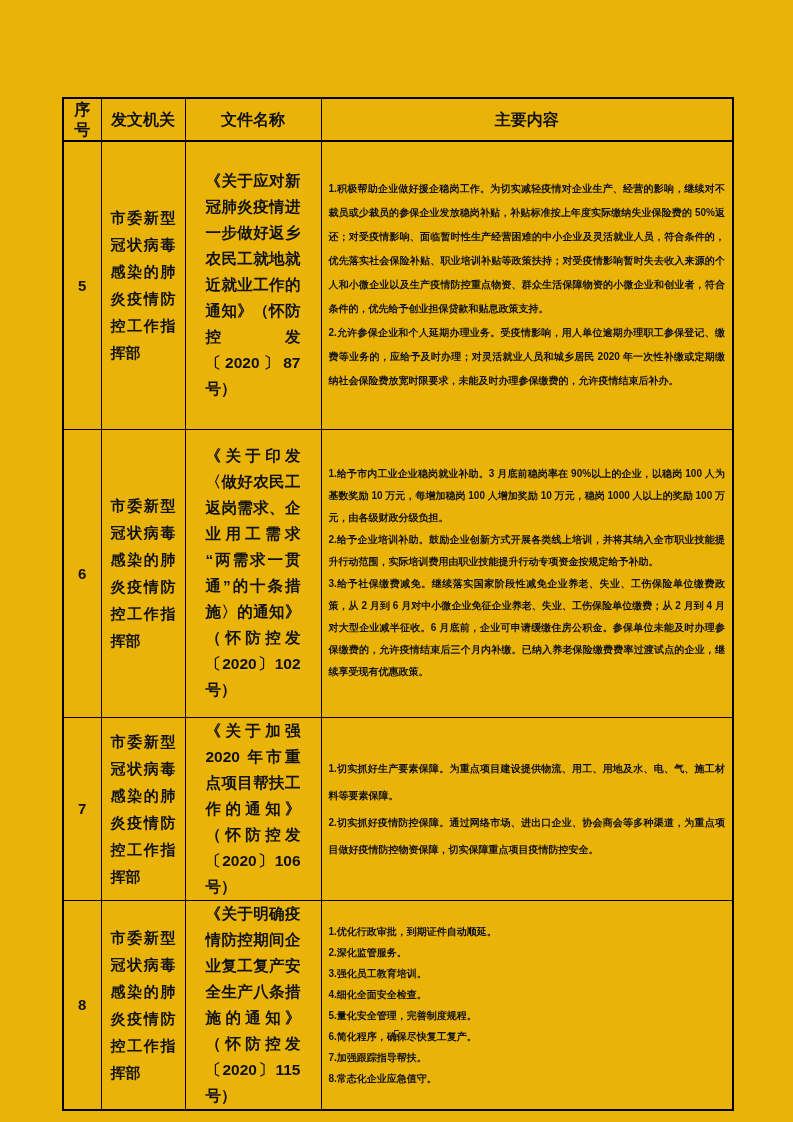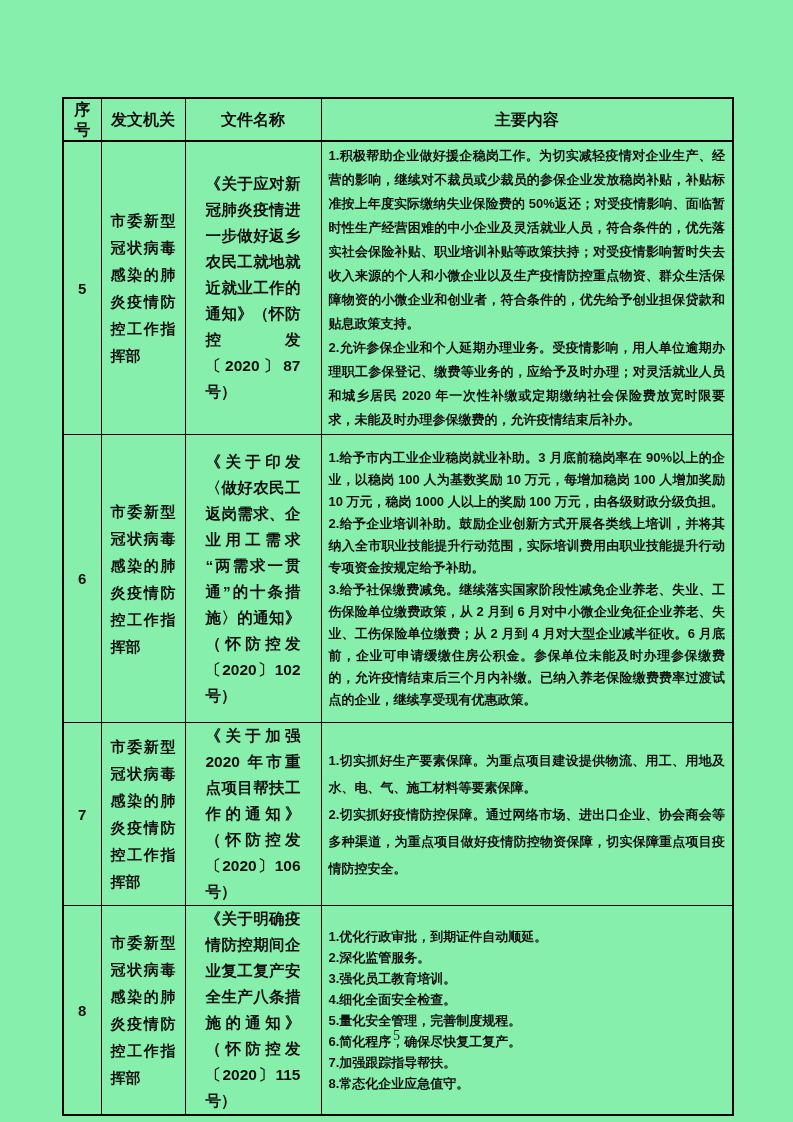--- a/index.html
+++ b/index.html
@@ -1,19 +1,19 @@
 <!DOCTYPE html>
 <html lang="zh"><head>
 <meta charset="utf-8">
 <style>
   html,body{margin:0;padding:0;background:#ffffff;}
   .page{
     position:relative;
     width:793px;height:1122px;
-    background:#86efac;
+    background:#eab308;
     color:#111;
     font-family:"Liberation Sans","DejaVu Sans",sans-serif;
     font-weight:bold;
     overflow:hidden;
   }
   table.policy{
     position:absolute;left:62px;top:97px;
     width:670px;
     border-collapse:collapse;
     table-layout:fixed;
@@ -50,21 +50,21 @@
   }
   td.c-doc{
     padding:0 20px;
     font-size:15.5px;
     line-height:26px;
     text-align:justify;
     text-justify:inter-character;
   }
   td.c-content{
     padding:2px 7px;
-    font-size:13px;
+    font-size:10px;
     text-align:justify;
     text-justify:inter-character;
   }
   td.c-content p{margin:0;}
   td.lh24 p{line-height:24px;}
   td.lh22 p{line-height:22px;}
   td.lh27 p{line-height:27px;}
   td.lh21 p{line-height:21px;}
   .pageno{
     position:absolute;

